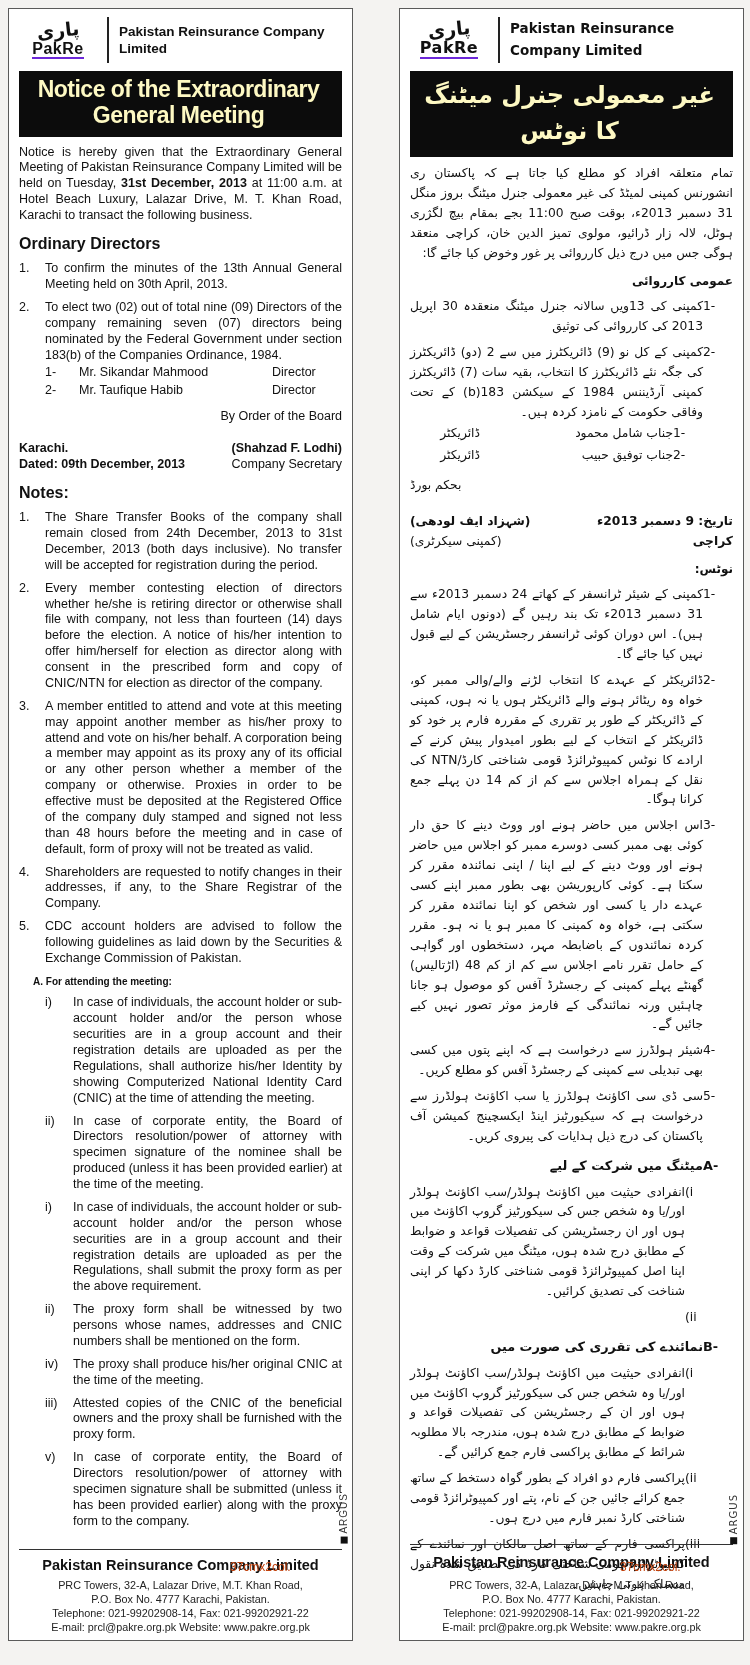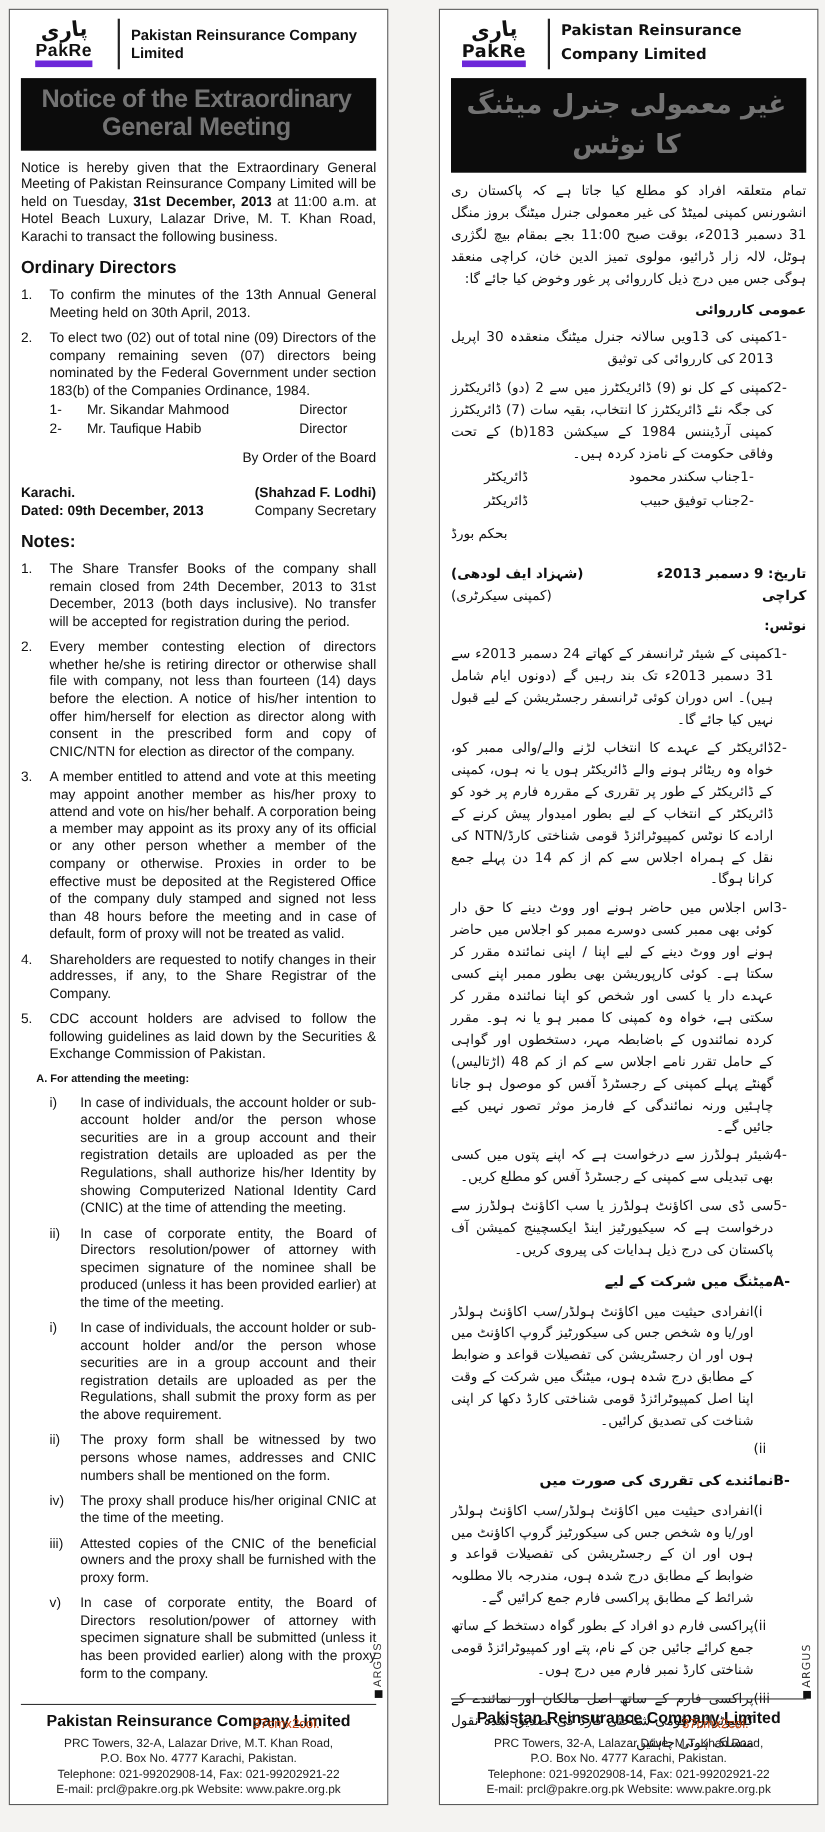--- a/index.html
+++ b/index.html
@@ -14,26 +14,26 @@
     background:#fff;border:1px solid #5a5a5a;
     box-sizing:border-box;padding:8px 10px 118px 10px;
     overflow:hidden;
   }
   .col-en{left:8px;}
   .col-ur{left:399px;direction:rtl;}
   
   .hdr{display:flex;align-items:center;gap:10px;direction:ltr;}
   .logo{width:78px;text-align:center;flex:0 0 78px;}
   .logo .callig{font-family:"DejaVu Sans", sans-serif;font-size:19px;font-weight:bold;line-height:1;transform:rotate(-6deg);display:block;}
-  .logo .word{display:inline-block;font-size:16px;font-weight:bold;letter-spacing:.5px;border-bottom:6px solid #6d28d9;line-height:1.1;}
+  .logo .word{display:inline-block;font-size:16px;font-weight:bold;letter-spacing:.5px;border-bottom:2px solid #6d28d9;line-height:1.1;}
   .hdr .vline{width:2px;height:46px;background:#222;flex:0 0 2px;}
   .hdr .cname{font-size:13.5px;font-weight:bold;flex:1;}
   
   .banner{
-    margin-top:8px;background:#0c0c0c;color:#737373;text-align:center;
+    margin-top:8px;background:#0c0c0c;color:#fef9c3;text-align:center;
     font-weight:bold;padding:6px 4px 8px 0;
   }
   .banner.en{font-size:23px;line-height:1.12;letter-spacing:-0.5px;font-stretch:condensed;}
   .banner.ur{font-family:"DejaVu Sans", sans-serif;font-size:24px;line-height:1.5;}
   
   .col-en{font-size:12.5px;line-height:1.27;}
   .col-en p{margin:8px 0 0 0;text-align:justify;}
   .col-en .b{font-weight:bold;}
   .h1{font-size:16px;font-weight:bold;margin:10px 0 2px 0;}
   .li{display:flex;margin-top:7px;}
@@ -228,21 +228,21 @@
     <span class="m">1-</span>
     <div class="t">کمپنی کی 13ویں سالانہ جنرل میٹنگ منعقدہ 30 اپریل 2013 کی کارروائی کی توثیق</div>
   </div>
   <div class="li">
     <span class="m">2-</span>
     <div class="t">کمپنی کے کل نو (9) ڈائریکٹرز میں سے 2 (دو) ڈائریکٹرز کی جگہ نئے ڈائریکٹرز کا انتخاب، بقیہ سات (7) ڈائریکٹرز کمپنی آرڈیننس 1984 کے سیکشن 183(b) کے تحت وفاقی حکومت کے نامزد کردہ ہیں۔</div>
   </div>
 
   <div class="dirrow">
     <span class="m">1-</span>
-    <span class="nm">جناب سکندر محمود</span>
+    <span class="nm">جناب شامل محمود</span>
     <span class="rl">ڈائریکٹر</span>
   </div>
   <div class="dirrow">
     <span class="m">2-</span>
     <span class="nm">جناب توفیق حبیب</span>
     <span class="rl">ڈائریکٹر</span>
   </div>
 
   <div class="byorder">بحکم بورڈ</div>
 

